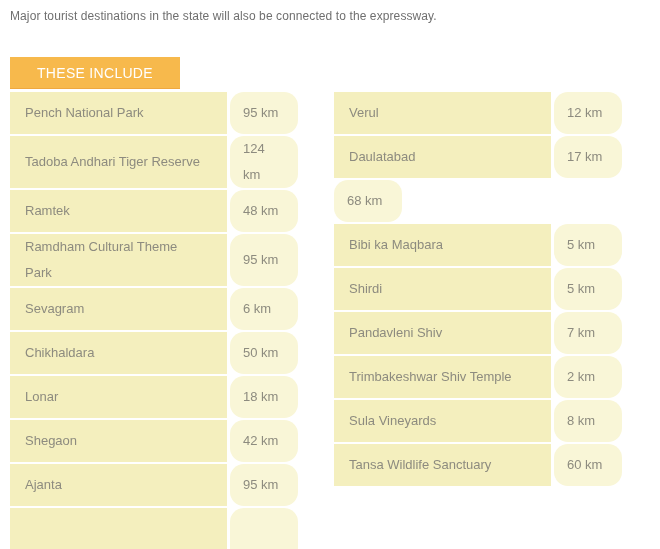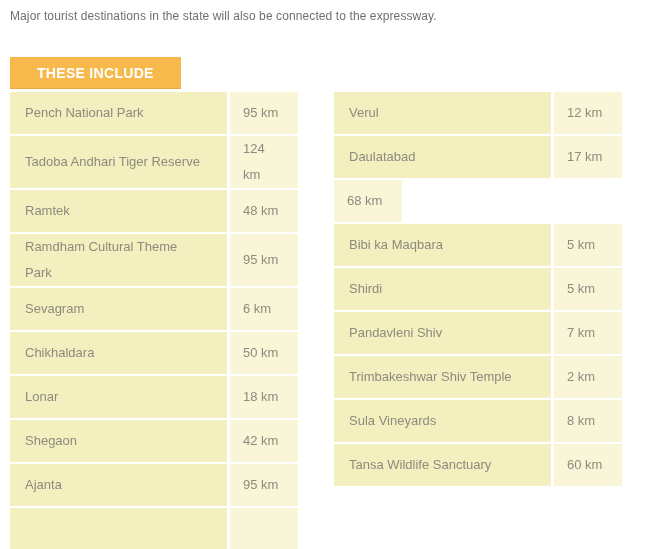--- a/index.html
+++ b/index.html
@@ -19,21 +19,21 @@
   }
   .intro{
     font-size:12px;line-height:21px;color:var(--intro-text);
     letter-spacing:0.1px;
   }
   .badge{
     display:inline-block;
     margin-top:30px;
     background:var(--badge-bg);
     color:var(--badge-text);
-    font-size:14px;font-weight:700;
+    font-size:14px;font-weight:400;
     line-height:32px;height:32px;
     padding:0 27px;
     letter-spacing:0.3px;
     border-bottom:1px solid #EFA83F;
     text-align:center;
   }
   .tables{
     display:flex;
     gap:36px;
     margin-top:3px;
@@ -52,21 +52,21 @@
     color:var(--cell-text);
   }
   .cell.name{
     flex:1 1 auto;
     background:var(--name-cell-bg);
     padding-left:15px;padding-right:23px;
   }
   .cell.dist{
     flex:0 0 68px;width:68px;
     background:var(--distance-cell-bg);
-    padding-left:13px;padding-right:16px;
+    padding-left:13px;padding-right:16px;border-radius:14px;
   }
   .row.cutoff .cell{min-height:60px;}
 </style>
 </head>
 <body>
 
 
 
 <p class="intro">Major tourist destinations in the state will also be connected to the expressway.</p>
 

